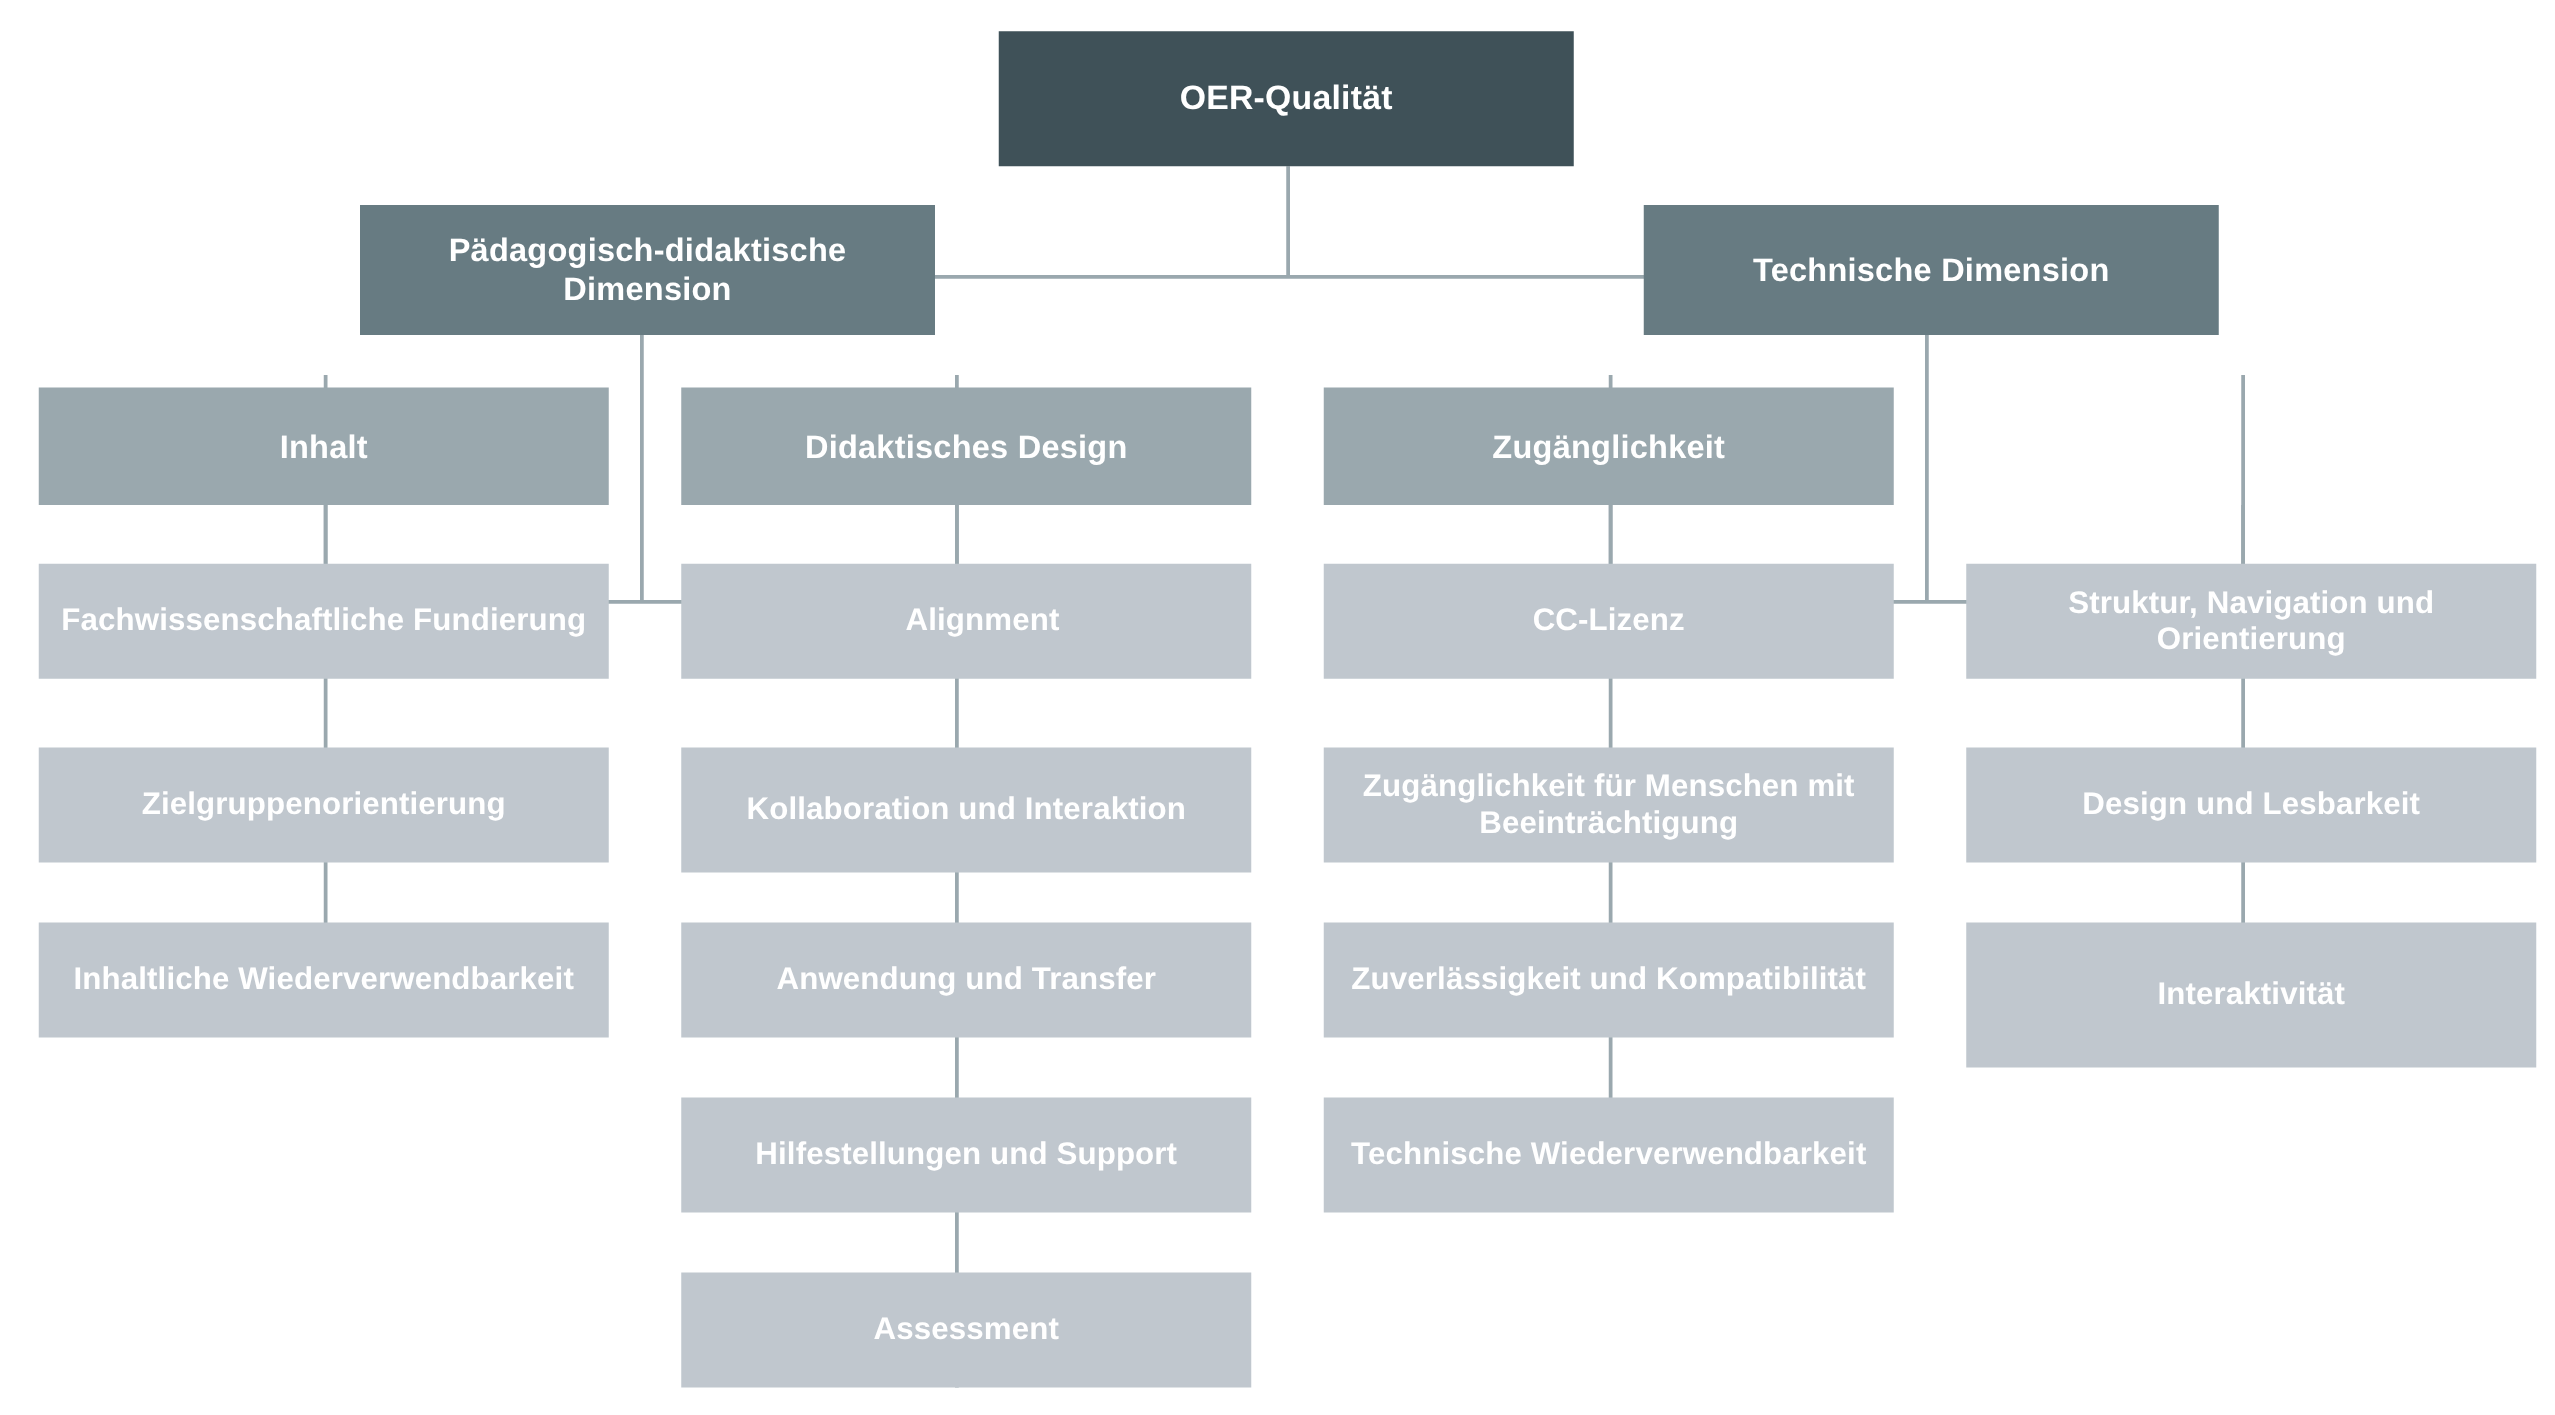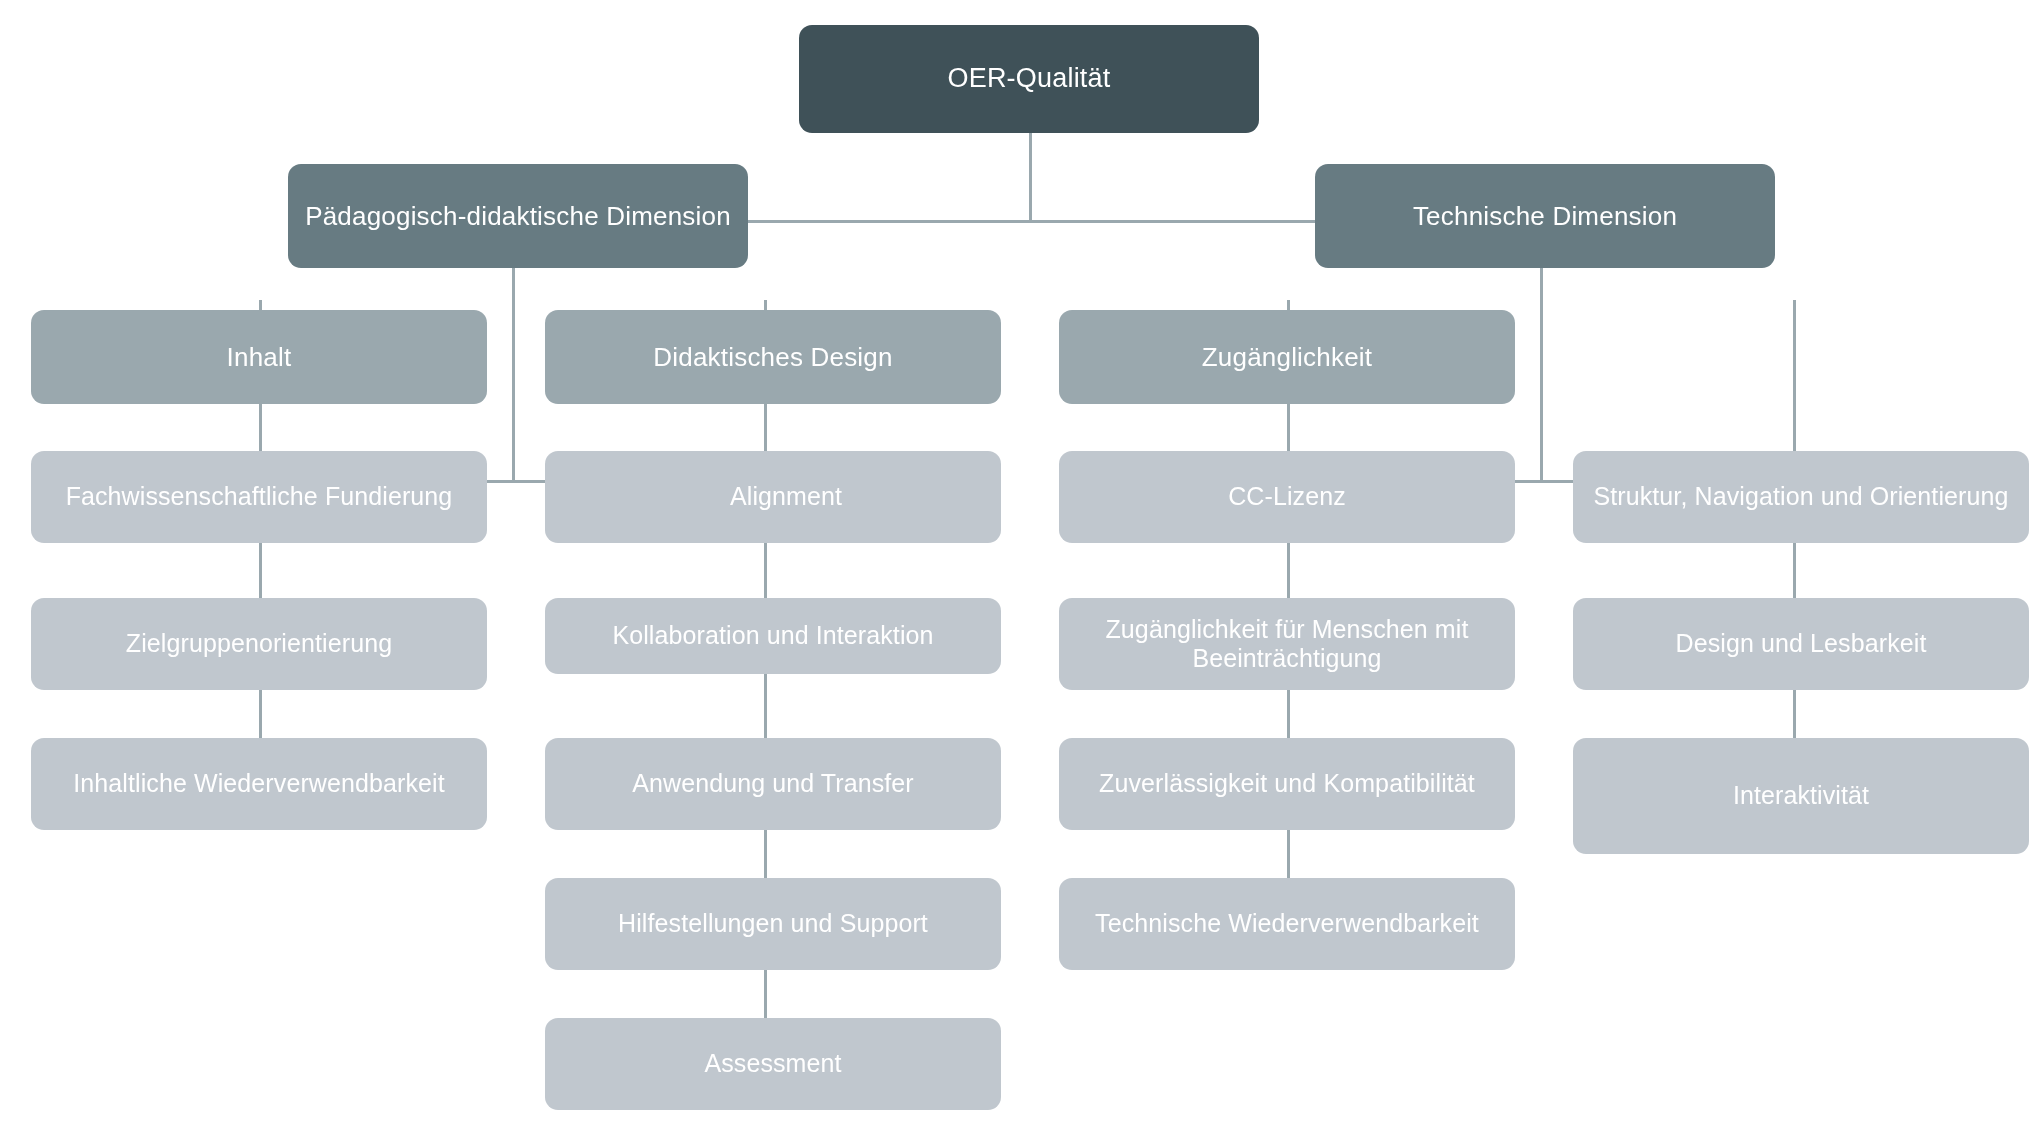--- a/index.html
+++ b/index.html
@@ -16,25 +16,24 @@
     overflow: hidden;
   }
   .node {
     position: absolute;
     box-sizing: border-box;
     display: flex;
     align-items: center;
     justify-content: center;
     text-align: center;
     color: #ffffff;
-    font-weight: normal;
+    font-weight: bold;
     line-height: 1.18;
     padding: 4px 10px;
     z-index: 3;
-    border-radius: 13px;
   }
   .lvl-root  { background: #3f5158; font-size: 27px; letter-spacing: .2px; }
   .lvl-dim   { background: #677b82; font-size: 26px; letter-spacing: .2px; }
   .lvl-cat   { background: #9aa8ae; font-size: 26px; letter-spacing: .2px; }
   .lvl-leaf  { background: #c0c7ce; font-size: 25px; letter-spacing: .1px; }
 
   .conn {
     position: absolute;
     background: #9aa8ae;
     z-index: 1;
@@ -86,21 +85,21 @@
 
 
   <div class="node lvl-leaf" style="left:31px; top:451px; width:456px; height:92px;">Fachwissenschaftliche Fundierung</div>
 
   <div class="node lvl-leaf" style="left:31px; top:598px; width:456px; height:92px;">Zielgruppenorientierung</div>
 
   <div class="node lvl-leaf" style="left:31px; top:738px; width:456px; height:92px;">Inhaltliche Wiederverwendbarkeit</div>
 
   <div class="node lvl-leaf" style="left:545px; top:451px; width:456px; height:92px;padding-left:36px;">Alignment</div>
 
-  <div class="node lvl-leaf" style="left:545px; top:598px; width:456px; height:76px;">Kollaboration und Interaktion</div>
+  <div class="node lvl-leaf" style="left:545px; top:598px; width:456px; height:100px;">Kollaboration und Interaktion</div>
 
   <div class="node lvl-leaf" style="left:545px; top:738px; width:456px; height:92px;">Anwendung und Transfer</div>
 
   <div class="node lvl-leaf" style="left:545px; top:878px; width:456px; height:92px;">Hilfestellungen und Support</div>
 
   <div class="node lvl-leaf" style="left:545px; top:1018px; width:456px; height:92px;">Assessment</div>
 
   <div class="node lvl-leaf" style="left:1059px; top:451px; width:456px; height:92px;">CC-Lizenz</div>
 
   <div class="node lvl-leaf" style="left:1059px; top:598px; width:456px; height:92px;">Zugänglichkeit für Menschen mit Beeinträchtigung</div>

